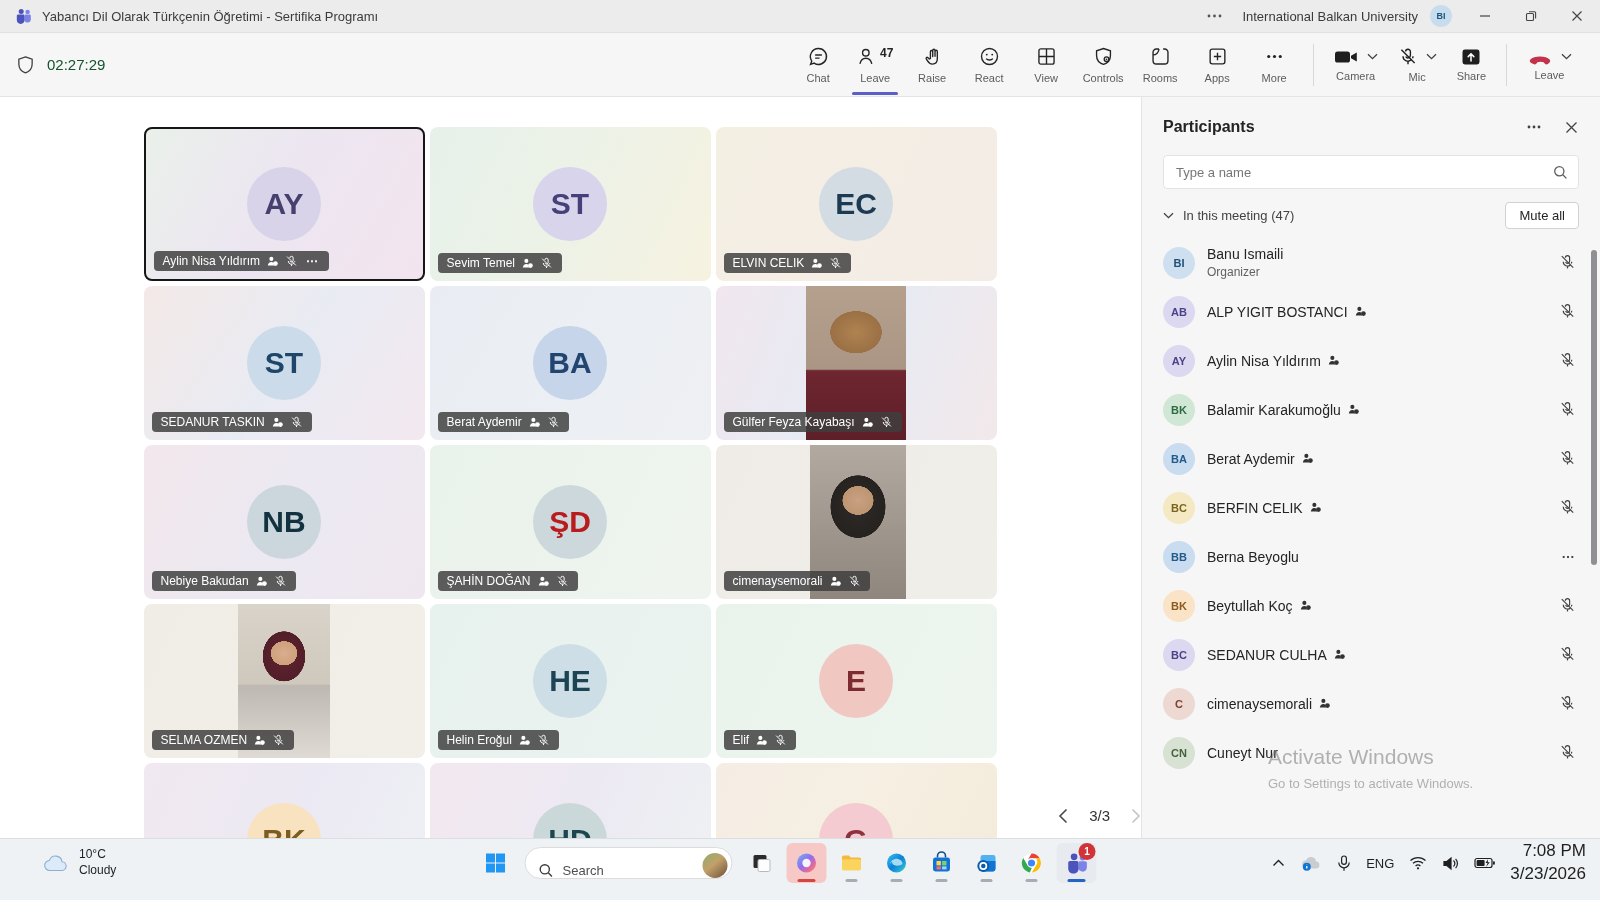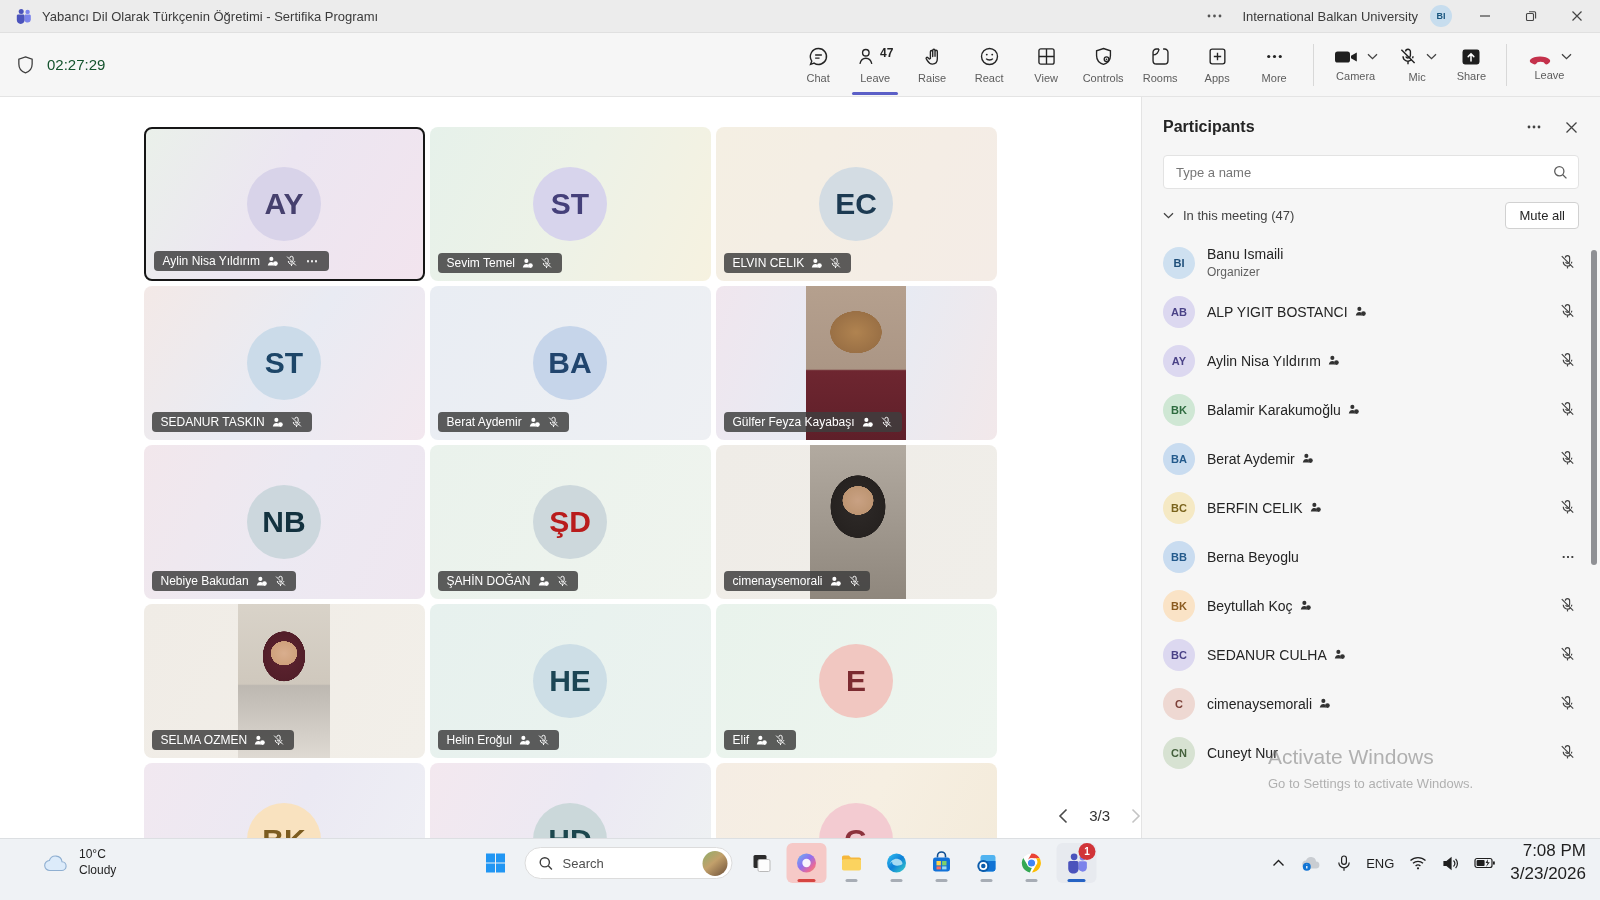--- a/index.html
+++ b/index.html
@@ -138,21 +138,21 @@
 .tb-inner{width:100%;height:46px;margin-top:1px;display:flex;align-items:center;position:relative}
 .weather{display:flex;align-items:center;gap:9px;margin-left:42px}
 .wtext{font-size:12px;color:#1f1f1f;line-height:1.3}
 .tb-center{position:absolute;left:calc(50% - 14px);transform:translateX(-50%);display:flex;align-items:center;gap:5px}
 .appbtn{width:40px;height:40px;display:flex;align-items:center;justify-content:center;border-radius:6px;position:relative}
 .appbtn .runbar{position:absolute;bottom:1px;left:50%;transform:translateX(-50%);width:12px;height:3px;border-radius:2px;background:#a7adb5}
 .copilotbtn{background:#f6c9c7}
 .copilotbtn .runbar{width:18px;background:#d64541}
 .teamsbtn{background:#e7eaef}
 .teamsbtn .runbar{width:18px;background:#2563c4}
-.searchpill{height:32px;width:208px;background:#fff;border:1px solid #dcdcdc;border-radius:16px;display:flex;align-items:center;gap:9px;padding:0 4px 0 13px;margin:14px 4px}
+.searchpill{height:32px;width:208px;background:#fff;border:1px solid #dcdcdc;border-radius:16px;display:flex;align-items:flex-end;gap:9px;padding:0 4px 0 13px;margin:14px 4px}
 .splabel{font-size:13px;color:#4f4f4f}
 .spimg{width:25px;height:25px;border-radius:13px;margin-left:auto;background:linear-gradient(140deg,#8fae6a,#c2a06b 45%,#6c4f38)}
 .tbadge{position:absolute;top:0;right:1px;min-width:17px;height:17px;border-radius:9px;background:#d13438;color:#fff;font-size:10px;font-weight:700;display:flex;align-items:center;justify-content:center;padding:0 3px}
 .tray{margin-left:auto;display:flex;align-items:center;gap:15px;margin-right:14px;color:#1f1f1f}
 .lang{font-size:13px}
 .clock{text-align:right;font-size:17px;line-height:1.35}
 </style>
 </head>
 <body>
 

